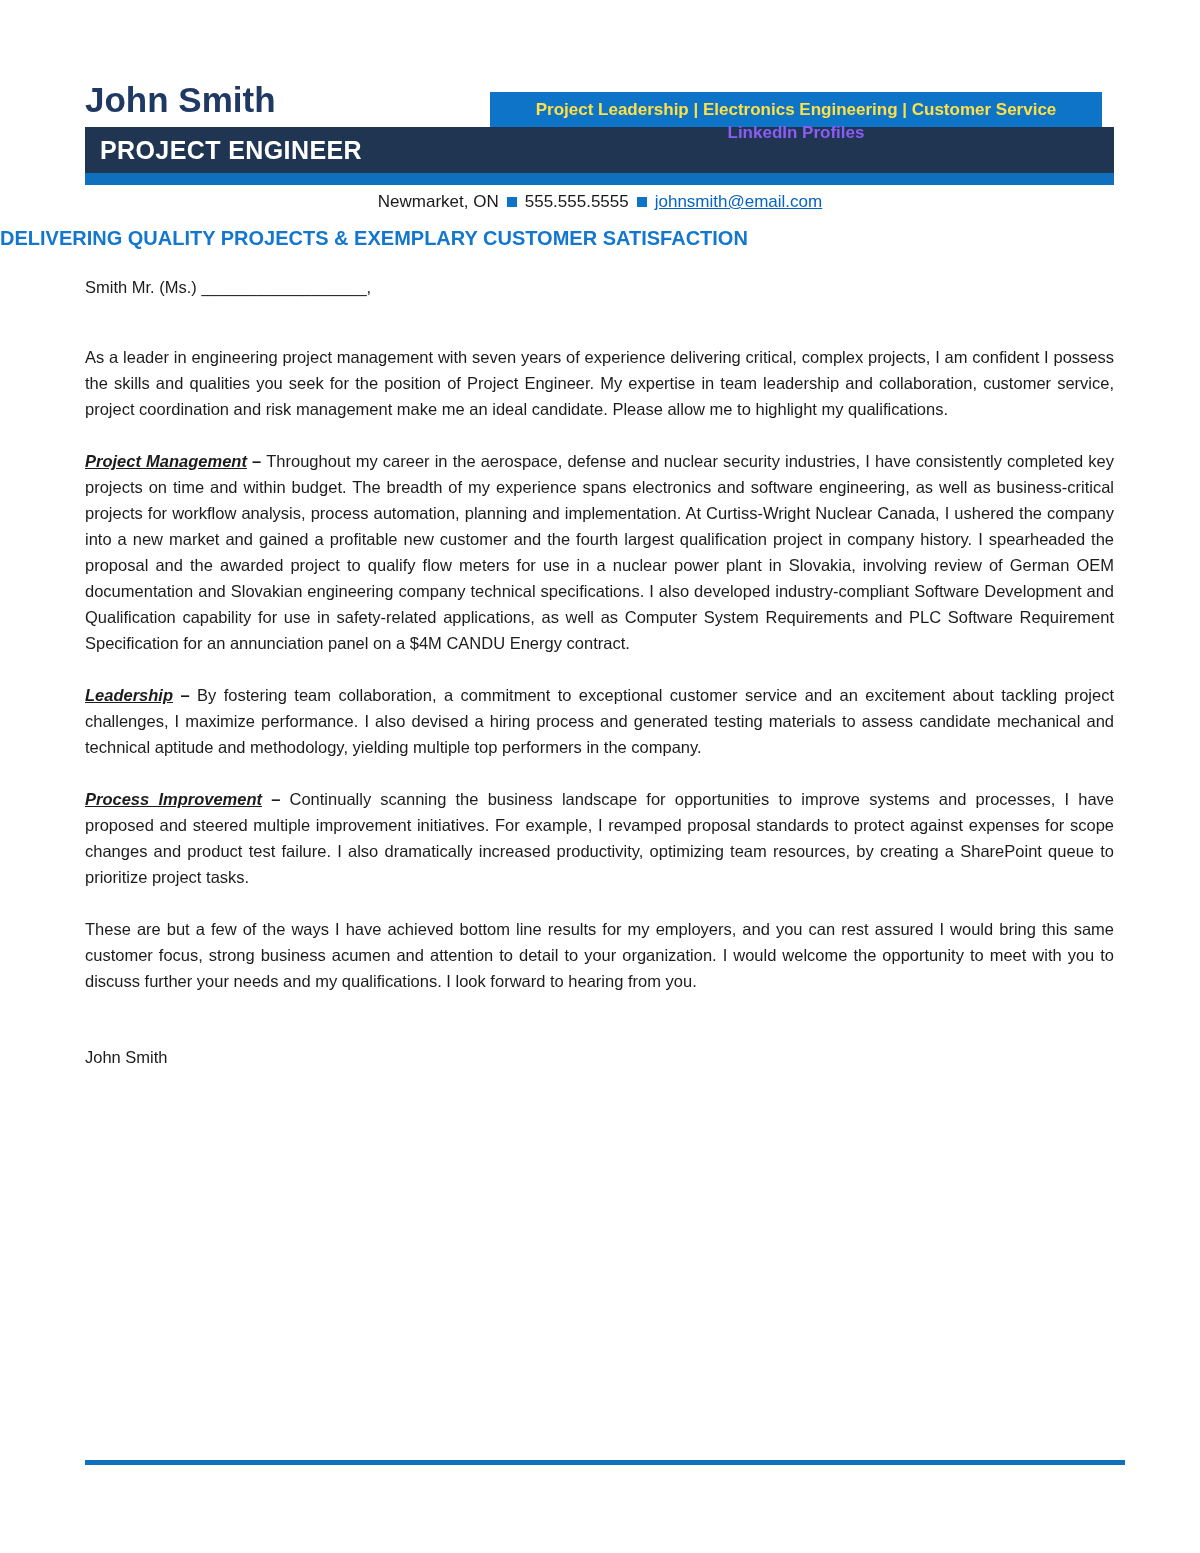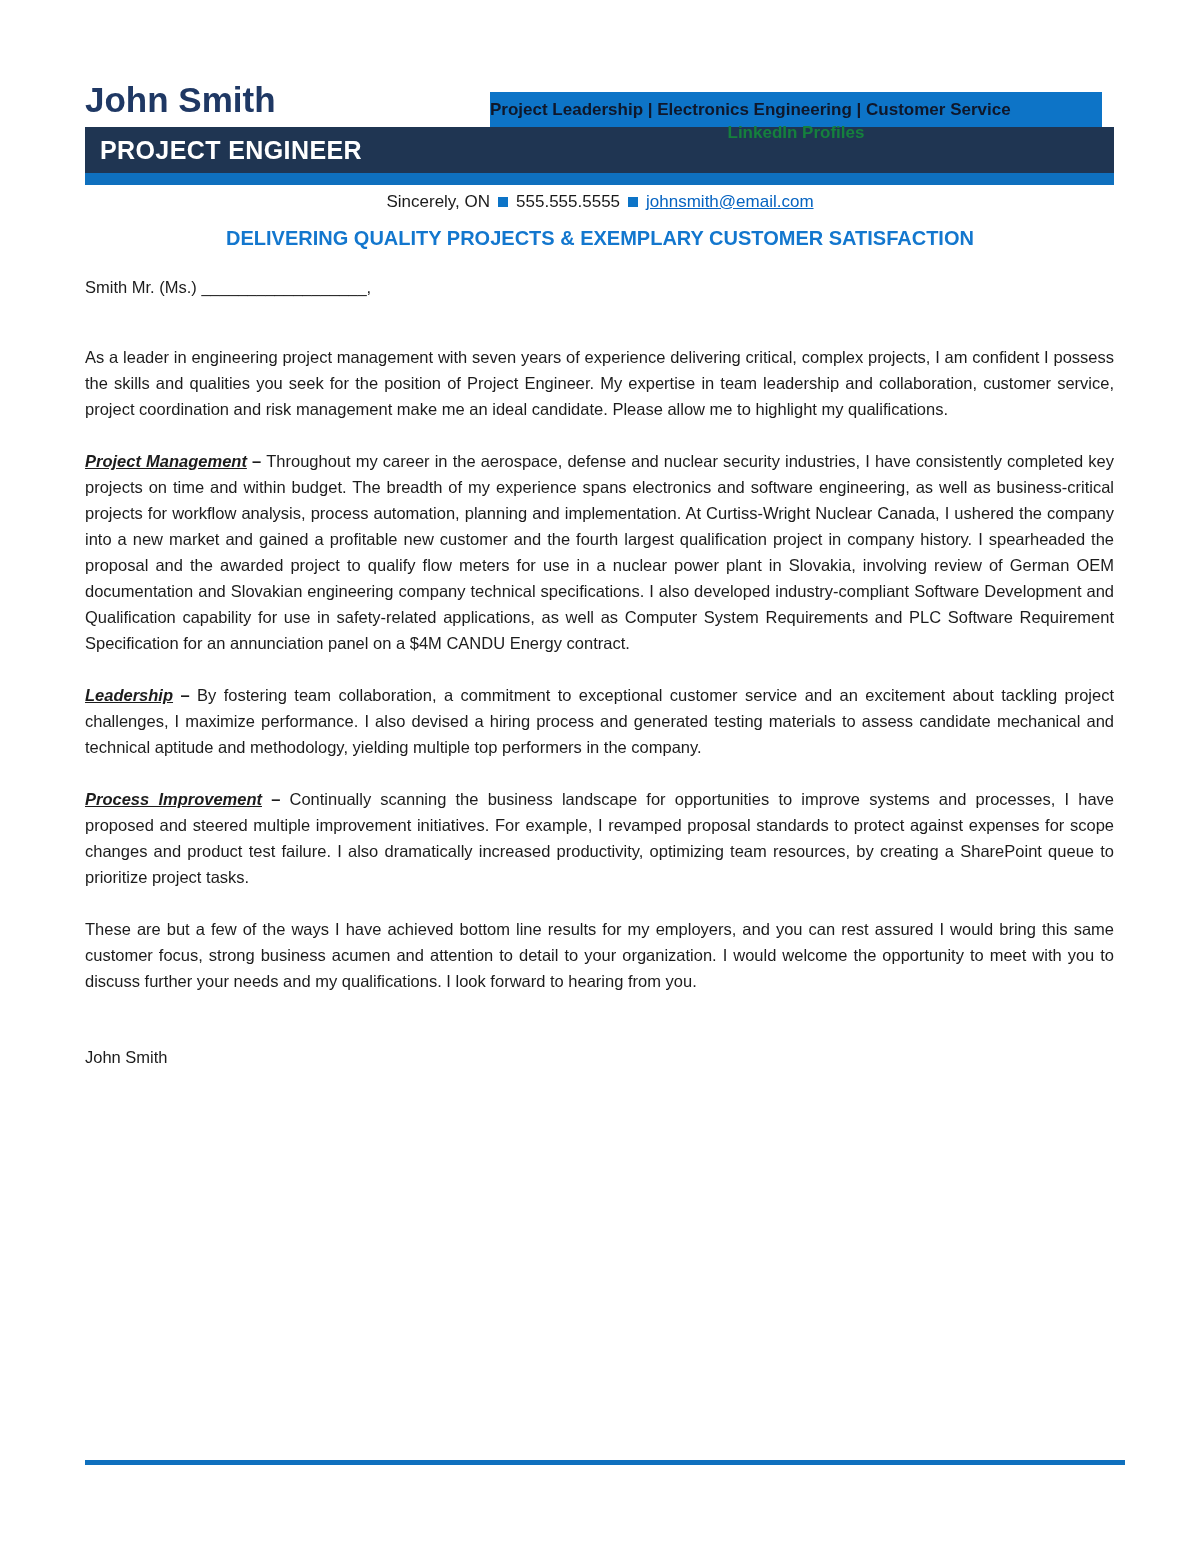--- a/index.html
+++ b/index.html
@@ -26,55 +26,55 @@
   
   .header{position:relative;height:185px;}
   .name{
     position:absolute;left:85px;top:82px;margin:0;
     font-size:35px;font-weight:bold;line-height:1.05;
     color:var(--name-text);
   }
   .tagline-box{
     position:absolute;left:490px;top:92px;width:612px;height:35px;
     background:var(--accent-blue);
-    color:#0f172a;font-weight:bold;font-size:17px;
-    line-height:35px;
+    color:#fde047;font-weight:bold;font-size:17px;
+    text-align:center;line-height:35px;
     z-index:2;
   }
   .navy-bar{
     position:absolute;left:85px;top:127px;width:1029px;height:46px;
     background:var(--navy-bar);z-index:1;
   }
   .navy-bar .job-title{
     display:block;padding-left:15px;
     color:#fff;font-weight:bold;font-size:25px;line-height:46px;
     letter-spacing:0.4px;
   }
   .linkedin{
     position:absolute;left:490px;top:121px;width:612px;
-    text-align:center;color:#15803d;font-weight:bold;font-size:17px;line-height:23px;
+    text-align:center;color:#8b5cf6;font-weight:bold;font-size:17px;line-height:23px;
     z-index:3;cursor:pointer;
   }
   .stripe{
     position:absolute;left:85px;top:173px;width:1029px;height:12px;
     background:var(--stripe-blue);
   }
   
   .contact{
     margin-top:5px;text-align:center;
     font-size:17px;line-height:23px;color:#1a1a1a;
   }
   .sq{
     display:inline-block;width:10px;height:10px;
     background:var(--accent-blue);margin:0 8px;
   }
   .email{color:var(--link-blue);text-decoration:underline;cursor:pointer;}
   
   .headline{
-    margin-top:13px;text-align:center;
+    margin-top:13px;
     color:var(--headline-blue);font-weight:bold;font-size:20px;line-height:24px;
   }
   
   .letter{
     margin:0 86px 0 85px;
     font-size:16.5px;line-height:26px;color:var(--body-text);
   }
   .date{margin-top:30px;}
   .recipient{margin-top:50px;}
   .salutation{margin-top:24px;}
@@ -100,21 +100,21 @@
       <span>Project Leadership | Electronics Engineering | Customer Service</span>
     </div>
     <div class="navy-bar">
       <span class="job-title">PROJECT ENGINEER</span>
     </div>
     <div class="linkedin">LinkedIn Profiles</div>
     <div class="stripe"></div>
   </header>
 
   <div class="contact">
-    <span>Sincerely, ON</span><span class="sq"></span><span>555.555.5555</span><span class="sq"></span><a class="email" href="#">johnsmith@email.com</a>
+    <span>Newmarket, ON</span><span class="sq"></span><span>555.555.5555</span><span class="sq"></span><a class="email" href="#">johnsmith@email.com</a>
   </div>
 
   <div class="headline">DELIVERING QUALITY PROJECTS &amp; EXEMPLARY CUSTOMER SATISFACTION</div>
 
   <div class="letter">
 
 
     <div class="salutation">Smith Mr. (Ms.) __________________,</div>
 
     <p class="para first"><span>As a leader in engineering project management with seven years of experience delivering critical, complex projects, I am confident I possess the skills and qualities you seek for the position of Project Engineer. My expertise in team leadership and collaboration, customer service, project coordination and risk management make me an ideal candidate. Please allow me to highlight my qualifications.</span></p>

